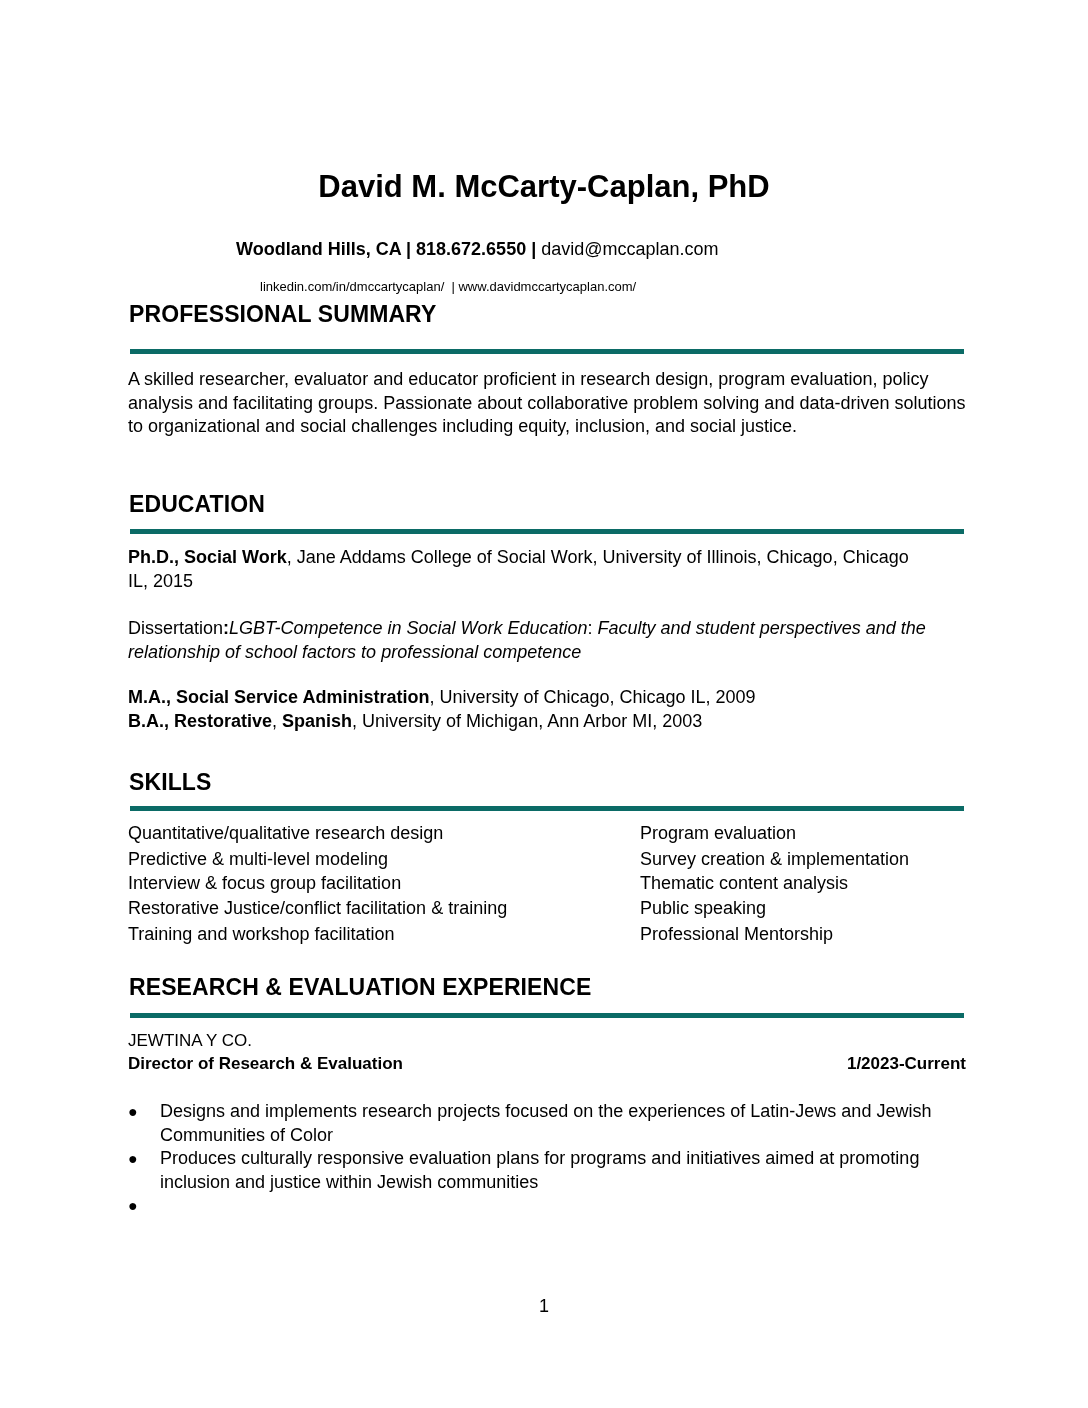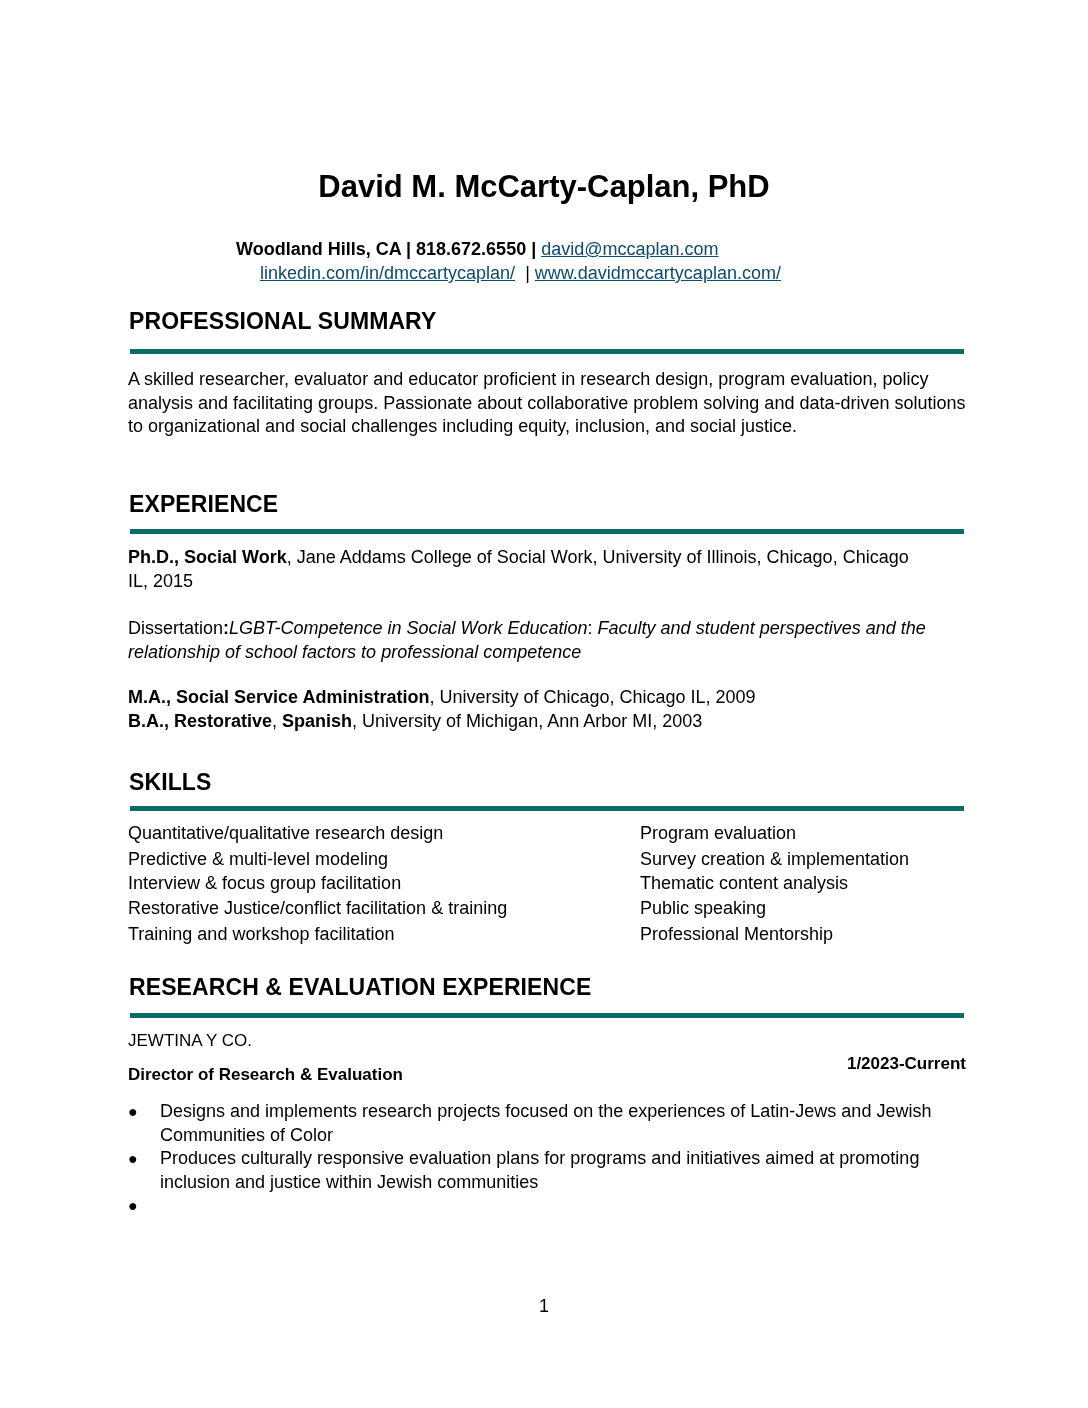--- a/index.html
+++ b/index.html
@@ -3,30 +3,30 @@
 <meta charset="utf-8">
 <style>
   html, body { margin: 0; padding: 0; background: #ffffff; }
   body { width: 1088px; height: 1408px; position: relative; overflow: hidden;
          font-family: "Liberation Sans", sans-serif; color: #000; }
   .page { position: absolute; left: 0; top: 0; width: 1088px; height: 1408px; }
   .header { position: absolute; top: 168px; left: 0; width: 1088px; }
   .name { text-align: center; font-weight: bold; font-size: 31px; margin-left: 0; line-height: 38px; padding-left: 0; }
   .tagline { text-align: center; font-style: italic; font-size: 23px; line-height: 30px; margin-left: 12px; }
   .contact { font-size: 18px; font-weight: bold; line-height: 23px; position: absolute; left: 236px; top: 70px; white-space: nowrap; }
-  .links { font-size: 18px; line-height: 23px; position: absolute; left: 260px; top: 94px; white-space: nowrap; }
-  a { color: #0c4a6e; text-decoration: underline; }
+  .links { font-size: 13px; line-height: 23px; position: absolute; left: 260px; top: 107px; white-space: nowrap; }
+  a { color: #000000; }
   .contact a { font-weight: normal; }
   .section-title { position: absolute; left: 129px; font-weight: bold; font-size: 23px; letter-spacing: 0.1px; }
   .rule { position: absolute; left: 130px; width: 834px; height: 5px; background: #0b6b66; }
   .para { position: absolute; left: 128px; width: 840px; font-size: 18px; line-height: 23.5px; }
   .skills { position: absolute; left: 128px; top: 823px; width: 840px; font-size: 18px; }
   .skill { position: absolute; white-space: nowrap; }
   .org { position: absolute; left: 128px; font-weight: normal; font-size: 17px; }
-  .role { position: absolute; left: 128px; font-weight: bold; font-size: 17px; margin-top: 11px; }
+  .role { position: absolute; left: 128px; font-weight: bold; font-size: 17px; }
   .dates { position: absolute; right: 122px; font-weight: bold; font-size: 17px; }
   ul.bullets { position: absolute; left: 128px; top: 1100px; width: 840px; margin: 0; padding: 0; list-style: none; font-size: 18px; line-height: 23.5px; }
   ul.bullets li { position: relative; padding-left: 32px; }
   ul.bullets li .dot { position: absolute; left: 0; top: 0; font-size: 16px; }
   .pagenum { position: absolute; top: 1296px; left: 0; width: 1088px; text-align: center; font-size: 18px; }
 </style>
 </head>
 <body>
 
 <div class="page">
@@ -34,25 +34,25 @@
   <div class="header">
     <div class="name">David M. McCarty-Caplan, PhD</div>
     <div class="contact">
       <span>Woodland Hills, CA</span><span> | </span><span>818.672.6550</span><span> | </span><a>david@mccaplan.com</a>
     </div>
     <div class="links">
       <a>linkedin.com/in/dmccartycaplan/</a><span style="white-space:pre"> </span><span> | </span><a>www.davidmccartycaplan.com/</a>
     </div>
   </div>
 
-  <div class="section-title" style="top:308px">PROFESSIONAL SUMMARY</div>
+  <div class="section-title" style="top:301px">PROFESSIONAL SUMMARY</div>
   <div class="rule" style="top:349px"></div>
   <div class="para" style="top:368px">A skilled researcher, evaluator and educator proficient in research design, program evaluation, policy analysis and facilitating groups. Passionate about collaborative problem solving and data-driven solutions to organizational and social challenges including equity, inclusion, and social justice.</div>
 
-  <div class="section-title" style="top:491px">EXPERIENCE</div>
+  <div class="section-title" style="top:491px">EDUCATION</div>
   <div class="rule" style="top:529px"></div>
   <div class="para" style="top:546px; width:790px">
     <b>Ph.D., Social Work</b><span>, Jane Addams College of Social Work, University of Illinois, Chicago, Chicago IL, 2015</span>
   </div>
   <div class="para" style="top:617px">
     <span>Dissertation</span><b>:</b><i>LGBT-Competence in Social Work Education</i><span>: </span><i>Faculty and student perspectives and the relationship of school factors to professional competence</i>
   </div>
   <div class="para" style="top:686px">
     <b>M.A., Social Service Administration</b><span>, University of Chicago, Chicago IL, 2009</span>
   </div>

